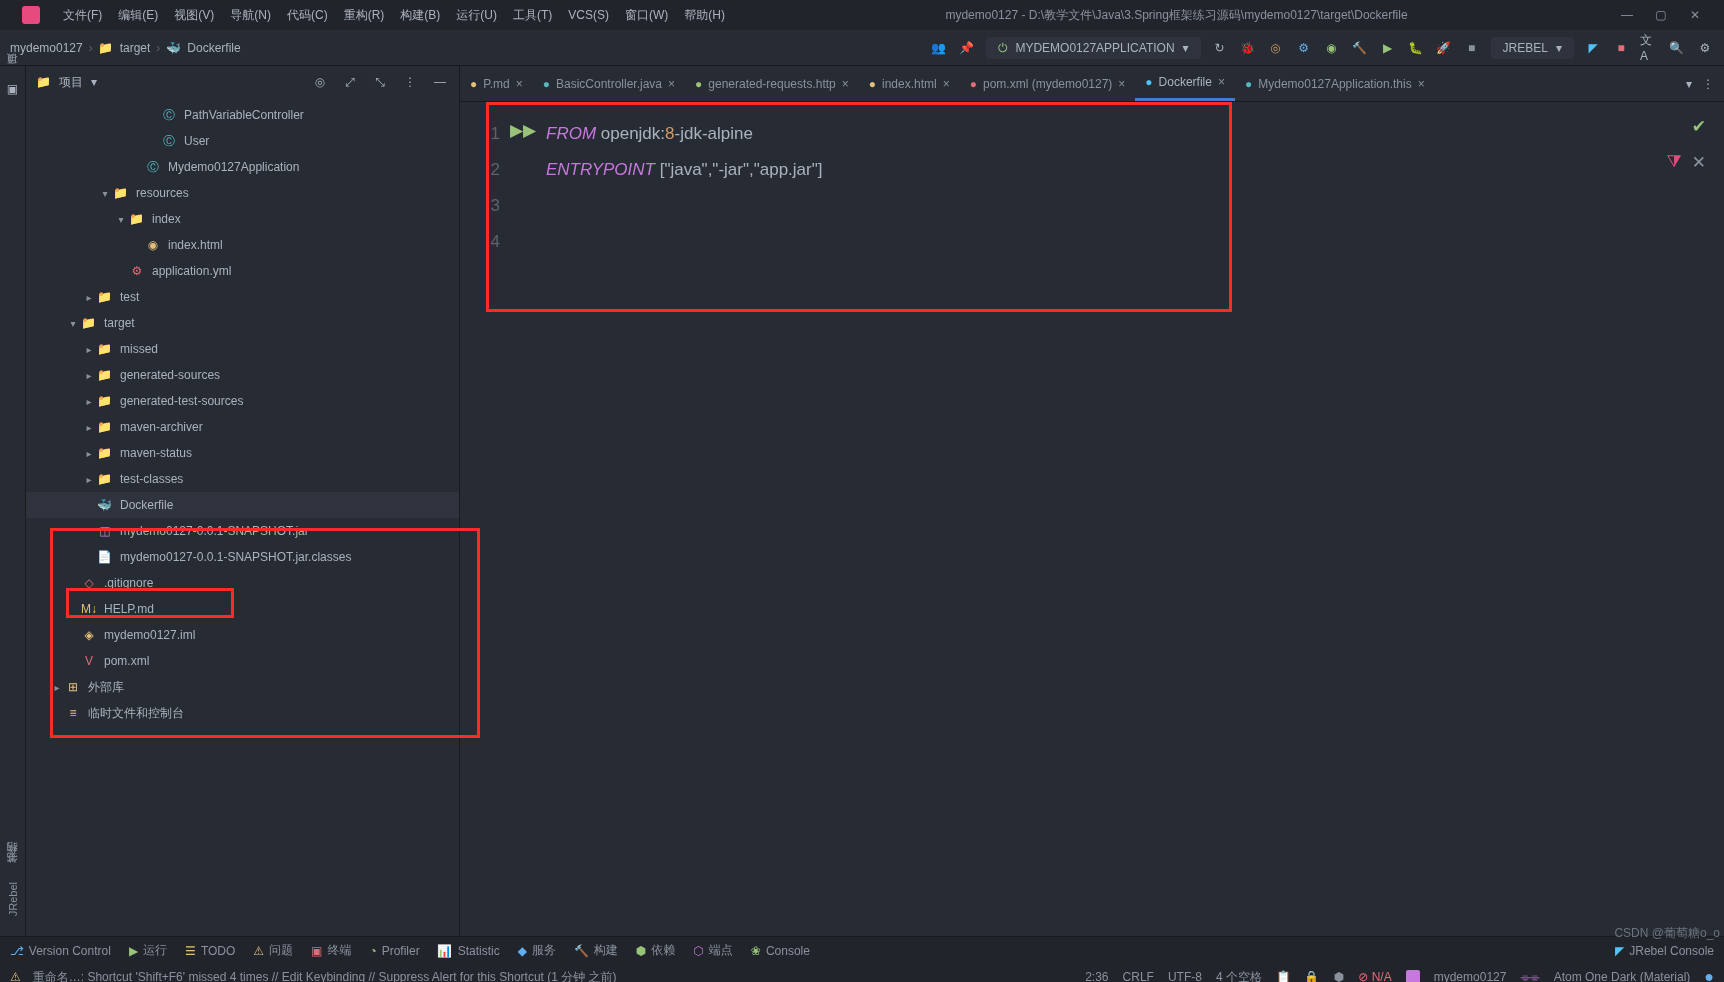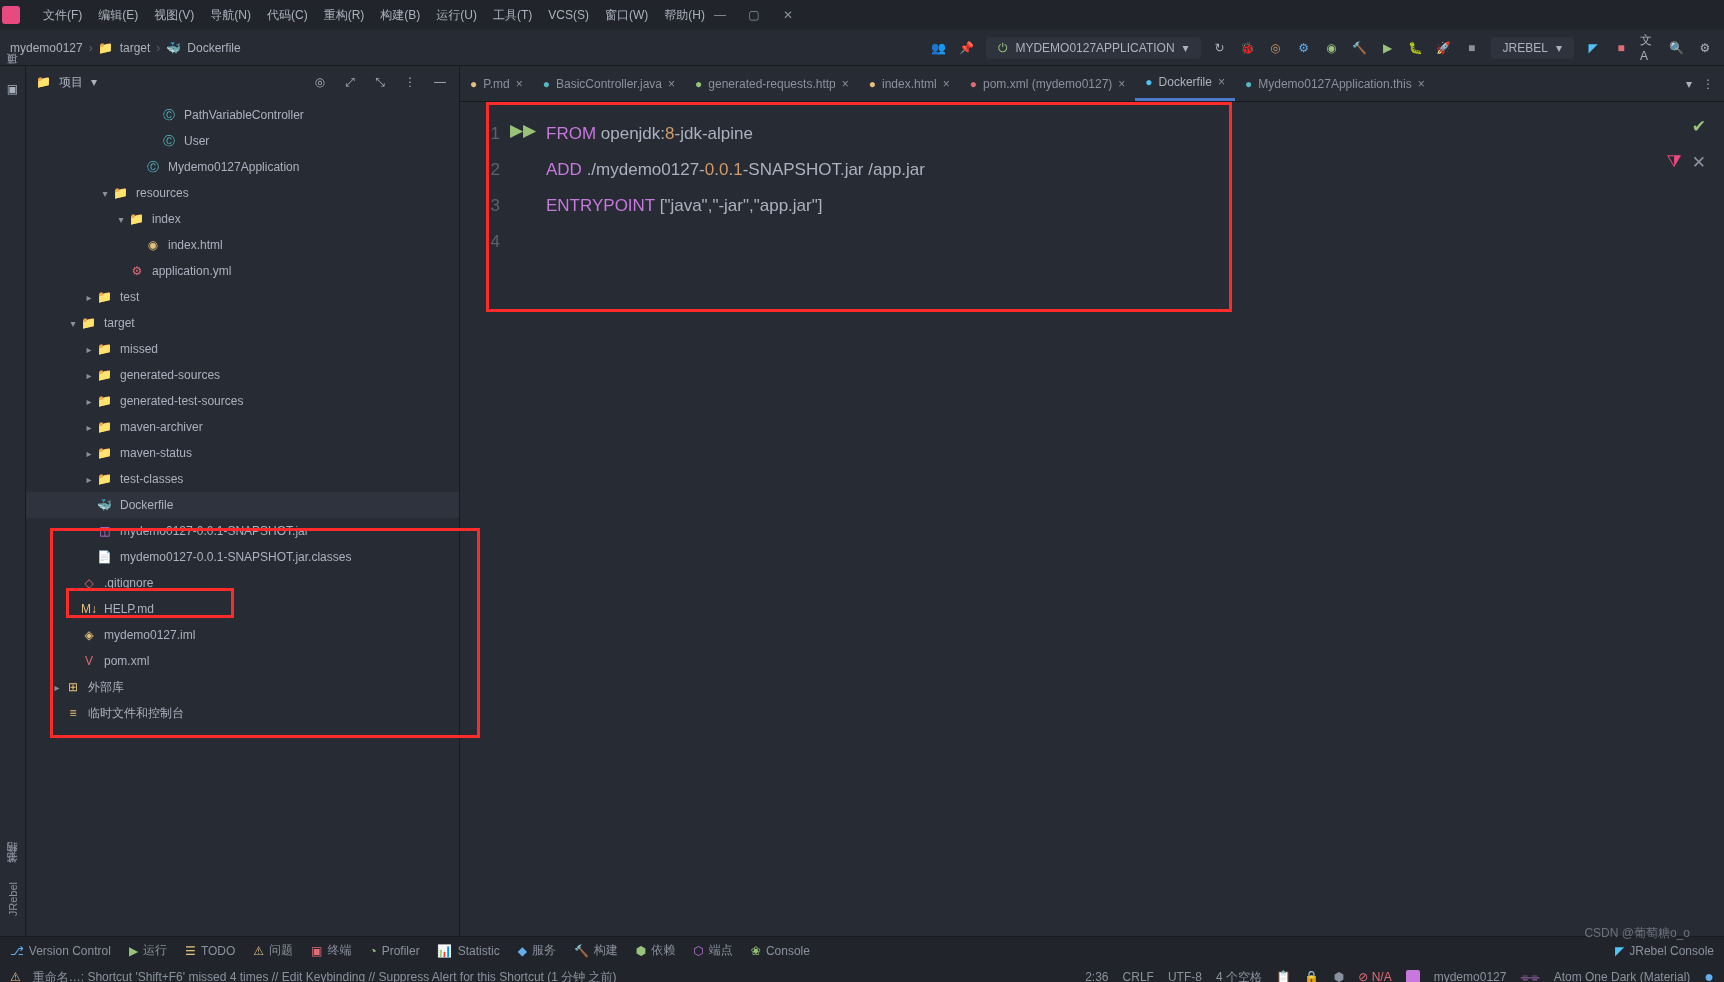--- a/index.html
+++ b/index.html
@@ -1,17 +1,17 @@
 <!DOCTYPE html>
 <html><head>
 <meta charset="utf-8">
 <style>
 * { margin:0; padding:0; box-sizing:border-box; font-family:"Microsoft YaHei",Arial,sans-serif; }
 body { background:#272b33; color:#abb2bf; font-size:12px; width:1724px; height:982px; overflow:hidden; position:relative; }
-.title-bar { height:30px; display:flex; align-items:center; padding:0 2px; background:#21252b; }
+.title-bar { height:30px; display:flex; align-items:center; padding:0 22px; background:#21252b; }
 .title-bar .logo { width:18px; height:18px; background:#e74a7e; border-radius:3px; margin-right:15px; }
 .menu-item { padding:0 8px; color:#abb2bf; cursor:pointer; }
 .title-text { flex:1; text-align:center; color:#8a919e; }
 .win-controls { display:flex; gap:20px; }
 .win-ctl { width:14px; height:14px; display:flex; align-items:center; justify-content:center; color:#8a919e; cursor:pointer; }
 .breadcrumb-bar { height:36px; display:flex; align-items:center; padding:0 10px; background:#272b33; border-bottom:1px solid #181a1f; }
 .breadcrumb { display:flex; align-items:center; gap:6px; color:#abb2bf; }
 .bc-sep { color:#5c6370; }
 .toolbar-right { margin-left:auto; display:flex; align-items:center; gap:10px; }
 .run-config { background:#2f333d; padding:4px 12px; border-radius:4px; display:flex; align-items:center; gap:8px; color:#abb2bf; cursor:pointer; }
@@ -33,50 +33,51 @@
 .editor-area { flex:1; display:flex; flex-direction:column; background:#272b33; }
 .tab-bar { height:36px; display:flex; align-items:center; background:#272b33; overflow:hidden; border-bottom:1px solid #181a1f; }
 .tab { display:flex; align-items:center; padding:0 10px; height:100%; gap:6px; cursor:pointer; color:#8a919e; white-space:nowrap; }
 .tab.active { color:#abb2bf; border-bottom:3px solid #4d78cc; }
 .tab-close { color:#8a919e; }
 .tab-more { margin-left:auto; padding:0 10px; display:flex; gap:10px; }
 .editor { flex:1; display:flex; font-family:"JetBrains Mono","Consolas",monospace; font-size:17px; position:relative; }
 .gutter { width:50px; text-align:right; padding:14px 10px 0 0; color:#5c6370; line-height:36px; }
 .code-run { color:#98c379; position:absolute; left:50px; top:18px; }
 .code { padding:14px 0 0 36px; line-height:36px; }
-.kw { color:#c678dd; }
+.kw { color:#c678dd; font-style:italic; }
 .str { color:#abb2bf; }
 .num { color:#d19a66; }
 .brk { color:#abb2bf; }
 .green-check { position:absolute; right:18px; top:14px; color:#98c379; }
 .ed-corner { position:absolute; right:18px; top:50px; display:flex; gap:10px; color:#e06c75; }
 .bottom-bar { height:28px; background:#21252b; display:flex; align-items:center; padding:0 10px; gap:18px; border-top:1px solid #181a1f; font-size:12px; }
 .bottom-bar .bitem { display:flex; align-items:center; gap:5px; cursor:pointer; color:#8a919e; }
 .status-bar { height:26px; background:#21252b; display:flex; align-items:center; padding:0 10px; gap:12px; color:#8a919e; font-size:12px; }
 .status-bar .sitem { cursor:pointer; }
 .status-right { margin-left:auto; display:flex; align-items:center; gap:14px; }
-.watermark { position:absolute; right:34px; bottom:40px; color:#8a919e; font-size:12px; opacity:.7; }
+.watermark { position:absolute; right:4px; bottom:40px; color:#8a919e; font-size:12px; opacity:.7; }
 </style>
 </head>
 <body>
 
 <div class="title-bar">
   <div class="logo"></div>
   <div class="menu-item">文件(F)</div>
   <div class="menu-item">编辑(E)</div>
   <div class="menu-item">视图(V)</div>
   <div class="menu-item">导航(N)</div>
   <div class="menu-item">代码(C)</div>
   <div class="menu-item">重构(R)</div>
   <div class="menu-item">构建(B)</div>
   <div class="menu-item">运行(U)</div>
   <div class="menu-item">工具(T)</div>
   <div class="menu-item">VCS(S)</div>
   <div class="menu-item">窗口(W)</div>
   <div class="menu-item">帮助(H)</div>
+  <div class="title-text">mydemo0127 - D:\教学文件\Java\3.Spring框架练习源码\mydemo0127\target\Dockerfile</div>
   <div class="win-controls">
     <div class="win-ctl">—</div>
     <div class="win-ctl">▢</div>
     <div class="win-ctl">✕</div>
   </div>
 </div>
 
 <div class="breadcrumb-bar">
   <div class="breadcrumb">
     <span>mydemo0127</span>
@@ -334,21 +335,20 @@
     <div class="editor">
       <div class="gutter">
         <div>1</div>
         <div>2</div>
         <div>3</div>
         <div>4</div>
       </div>
       <div class="code-run">▶▶</div>
       <div class="code">
         <div><span class="kw">FROM</span><span class="str"> openjdk:</span><span class="num">8</span><span class="str">-jdk-alpine</span></div>
-        <div><span class="kw">ADD</span><span class="str"> ./mydemo0127-</span><span class="num">0</span><span class="str">.</span><span class="num">0</span><span class="str">.</span><span class="num">1</span><span class="str">-SNAPSHOT.jar /app.jar</span></div>
         <div><span class="kw">ENTRYPOINT</span><span class="brk"> ["java","-jar","app.jar"]</span></div>
       </div>
       <div class="green-check">✔</div>
       <div class="ed-corner">
         <span style="color:#e74a7e">⧩</span>
         <span style="color:#8a919e">✕</span>
       </div>
     </div>
   </div>
 </div>

